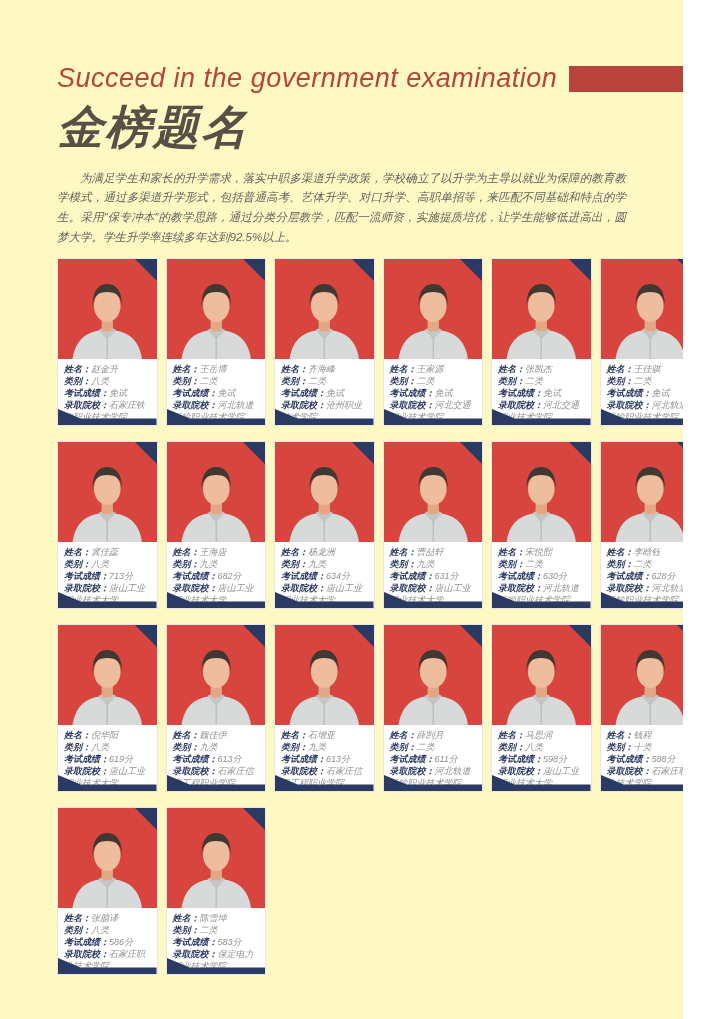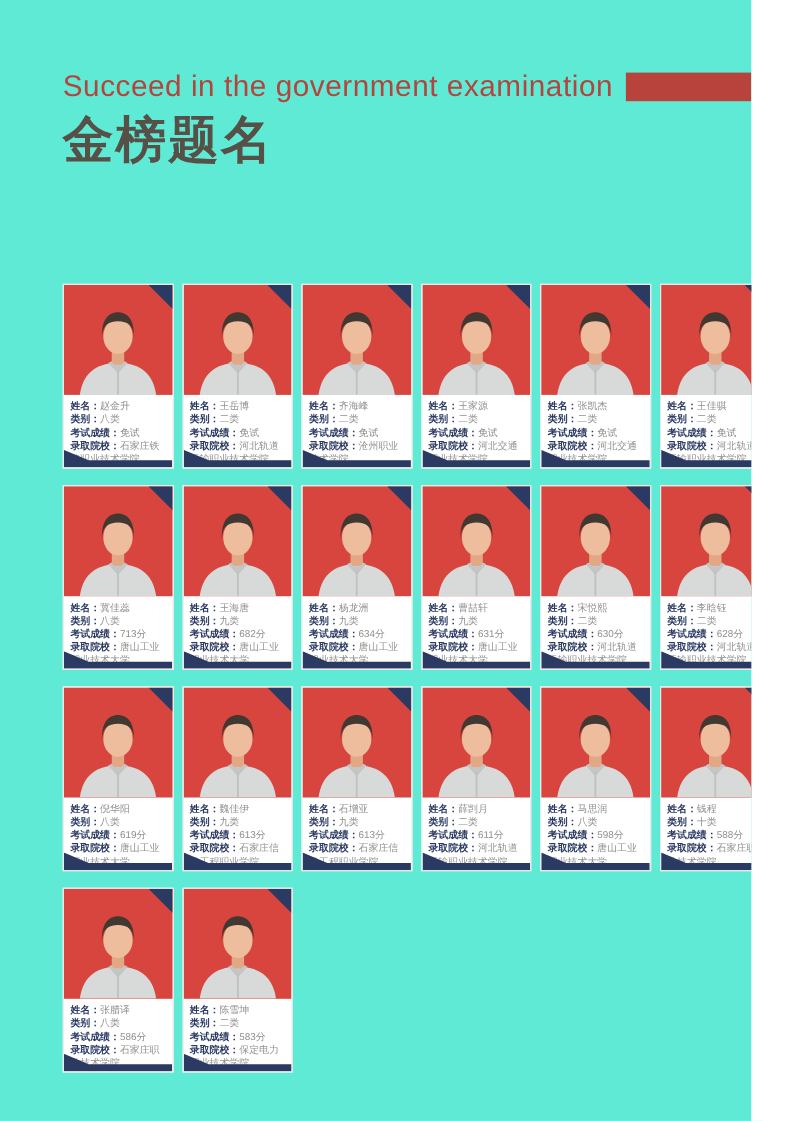--- a/index.html
+++ b/index.html
@@ -10,21 +10,21 @@
     --heading-gray:#575047;
     --body-gray:#616161;
     --value-gray:#8f8f8f;
   }
   *{box-sizing:border-box;}
   html,body{margin:0;padding:0;}
   body{
     width:720px;height:1019px;background:#ffffff;
     font-family:"Liberation Sans","DejaVu Sans",sans-serif;
   }
-  .page{position:relative;width:683px;height:1019px;overflow:hidden;background:#5eead4;}
+  .page{position:relative;width:683px;height:1019px;overflow:hidden;background:#fef9c3;font-style:italic;}
 
   .title-row{display:flex;align-items:center;margin:64px 0 0 57px;}
   .title-en{
     font-size:27px;font-weight:400;color:var(--title-red);
     margin:0;letter-spacing:0.5px;white-space:nowrap;line-height:1.1;
   }
   .red-bar{flex:1;height:26px;background:var(--accent-red);margin-left:12px;}
 
   .title-zh{
     margin:7px 0 0 57px;font-size:46px;color:var(--heading-gray);
@@ -62,20 +62,21 @@
 
 <div class="page">
 
   <div class="title-row">
     <h1 class="title-en">Succeed in the government examination</h1>
     <div class="red-bar"></div>
   </div>
 
   <h2 class="title-zh">金榜题名</h2>
 
+  <p class="intro">为满足学生和家长的升学需求，落实中职多渠道升学政策，学校确立了以升学为主导以就业为保障的教育教学模式，通过多渠道升学形式，包括普通高考、艺体升学、对口升学、高职单招等，来匹配不同基础和特点的学生。采用“保专冲本”的教学思路，通过分类分层教学，匹配一流师资，实施提质培优，让学生能够低进高出，圆梦大学。学生升学率连续多年达到92.5%以上。</p>
 
   <div class="grid" id="grid">
   <div class="card">
     <div class="photo">
       <svg class="avatar" viewBox="0 0 122 100" preserveAspectRatio="xMidYMax meet" aria-hidden="true">
         <path d="M18,100 C22,72 40,64 61,64 C82,64 100,72 104,100 Z" fill="#d8dad9"></path>
         <path d="M50,64 L61,76 L72,64 L66,61 L61,67 L56,61 Z" fill="#c3c6c5"></path>
         <rect x="60" y="72" width="2" height="28" fill="#bfc1c0"></rect>
         <rect x="54" y="48" width="14" height="18" rx="5" fill="#e2a886"></rect>
         <ellipse cx="61" cy="34" rx="16.5" ry="20" fill="#eebd9e"></ellipse>

